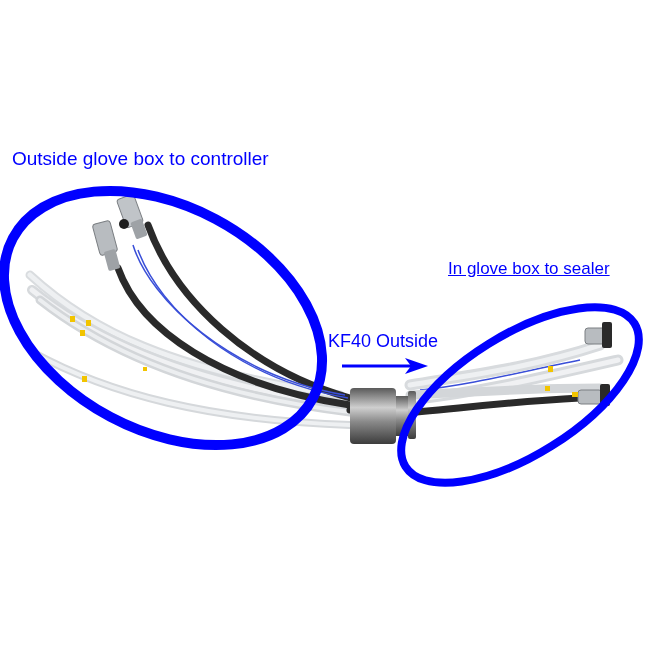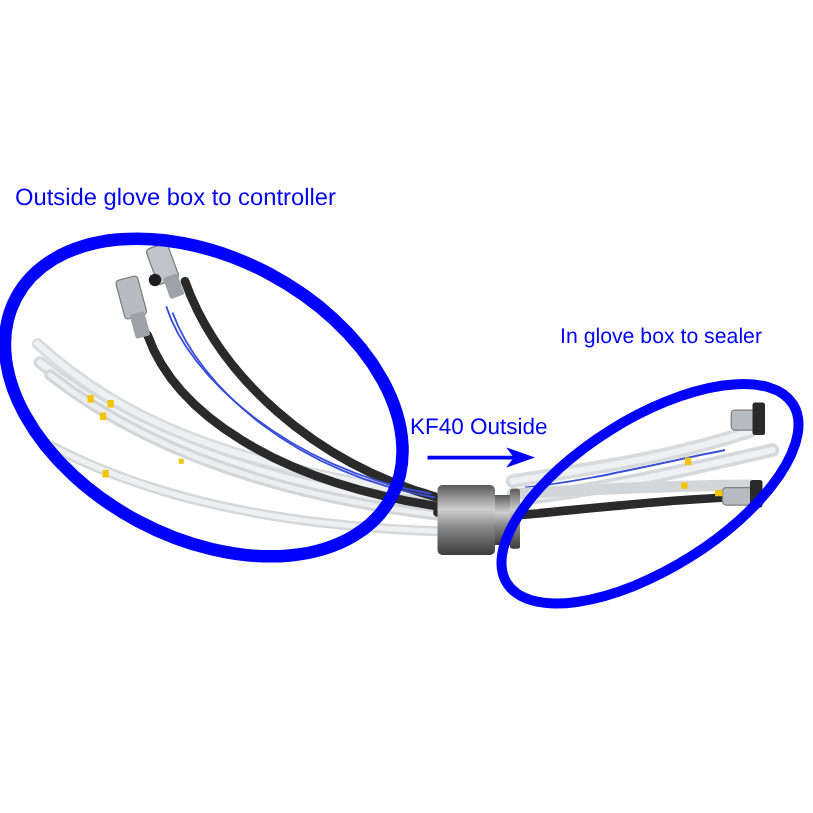--- a/index.html
+++ b/index.html
@@ -1,19 +1,19 @@
 <!DOCTYPE html>
 <html><head>
   <meta charset="utf-8">
   <style>
     html, body { margin: 0; padding: 0; background: #ffffff; }
     body { width: 650px; height: 650px; position: relative; overflow: hidden; font-family: "Liberation Sans", sans-serif; }
     .label { position: absolute; color: #0000ff; font-family: "Liberation Sans", sans-serif; white-space: nowrap; }
     #label-outside { left: 12px; top: 148px; font-size: 19px; }
-    #label-inside { left: 448px; top: 259px; font-size: 17px; }
+    #label-inside { left: 448px; top: 259px; font-size: 17px; text-decoration: underline; }
     #label-kf40 { left: 328px; top: 331px; font-size: 18px; }
     svg.scene { position: absolute; left: 0; top: 0; }
   </style>
 </head>
 <body>
 
 <svg class="scene" width="650" height="650" viewBox="0 0 650 650">
 
   <g fill="none" stroke-linecap="round">
     <path d="M30,275 C90,330 170,370 340,395" stroke="#d9dcdf" stroke-width="9"></path>

